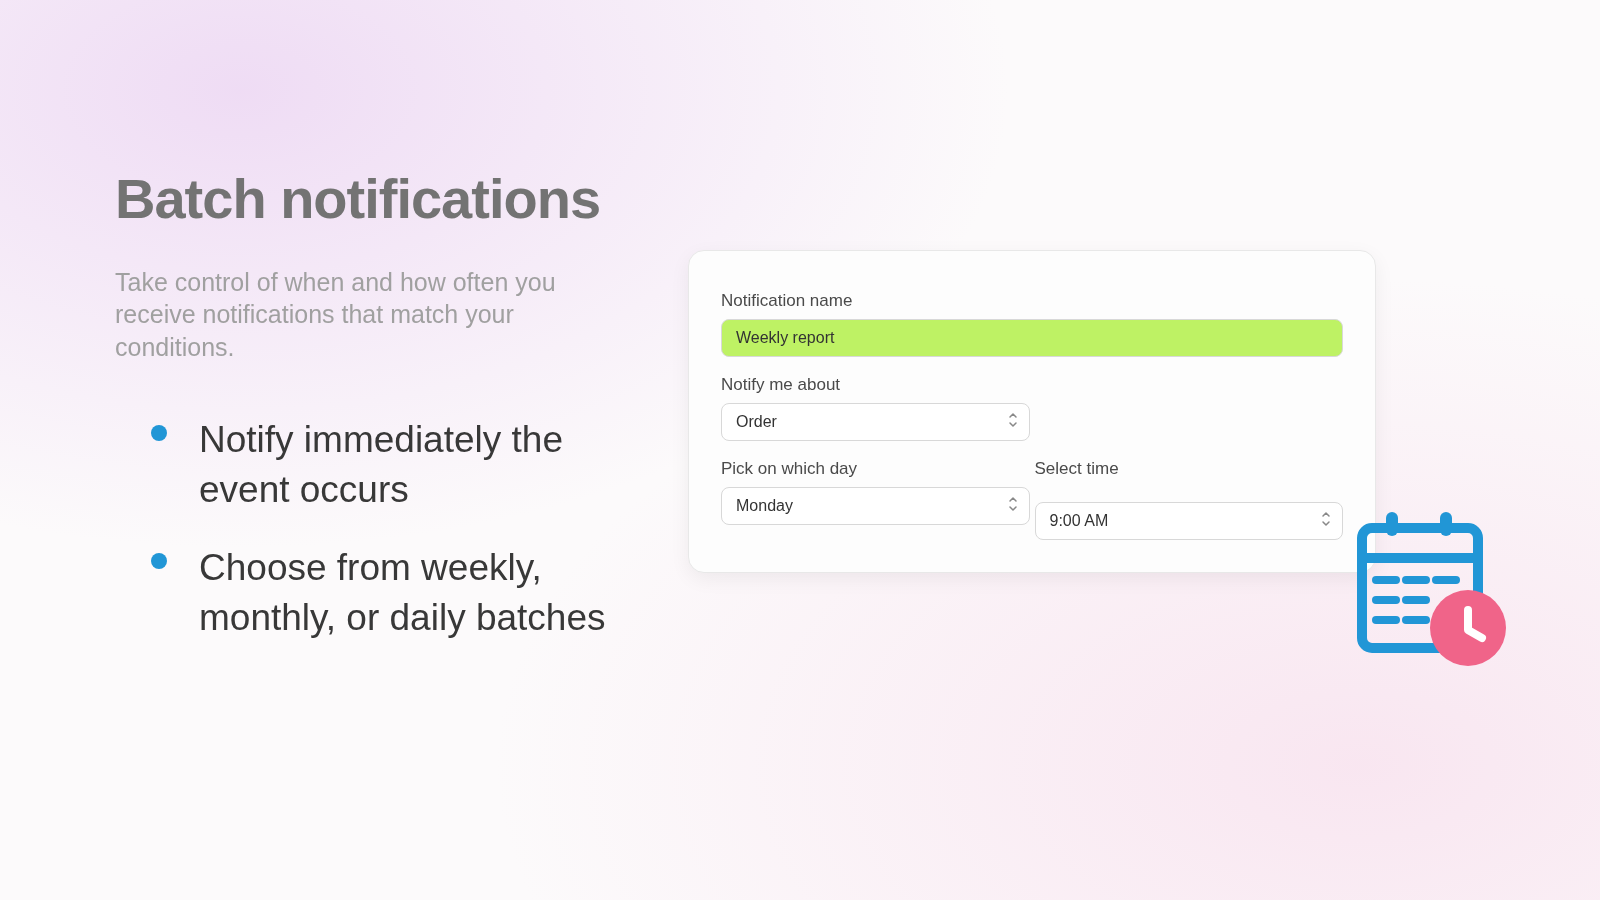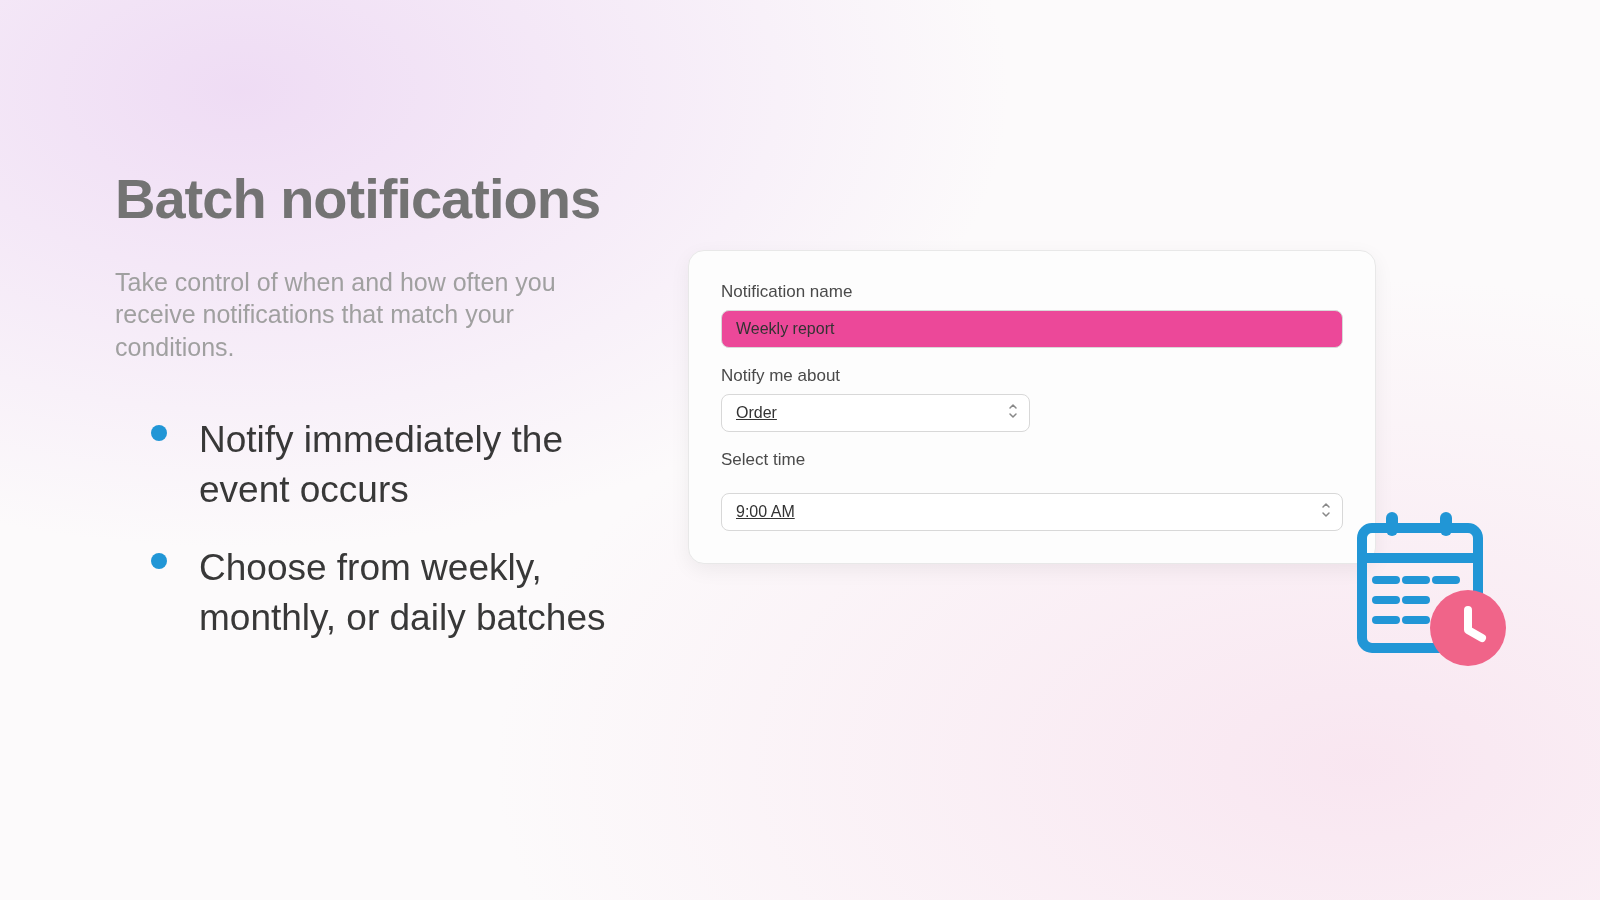--- a/index.html
+++ b/index.html
@@ -61,38 +61,38 @@
       border-radius: 50%;
     }
     .form-card {
       position: absolute;
       left: 688px;
       top: 250px;
       width: 688px;
       background: #fdfdfd;
       border: 1px solid #e8e8e8;
       border-radius: 16px;
-      padding: 31px 32px 32px 32px;
+      padding: 40px 32px 32px 32px;
       box-shadow: 0 6px 20px rgba(0,0,0,0.06);
     }
     .form-label {
       font-size: 17px;
       color: #4a4a4a;
       margin-bottom: 8px;
       display: block;
     }
     .text-input {
       width: 100%;
       height: 38px;
       border: 1px solid #d8d8d8;
       border-radius: 8px;
       padding: 0 14px;
       font-size: 16px;
       color: #333;
-      background: #ec4899;
+      background: #bef264;
       margin-bottom: 18px;
     }
     .row {
       display: flex;
       gap: 5px;
     }
     .col {
       flex: 1;
     }
     .select-wrap {
@@ -104,21 +104,20 @@
       height: 38px;
       border: 1px solid #d8d8d8;
       border-radius: 8px;
       padding: 0 34px 0 14px;
       font-size: 16px;
       color: #333;
       background: #fff;
       display: flex;
       align-items: center;
       cursor: pointer;
-      text-decoration: underline;
     }
     .select-chevrons {
       position: absolute;
       right: 12px;
       top: 50%;
       transform: translateY(-50%);
       pointer-events: none;
     }
     .calendar-icon {
       position: absolute;
@@ -159,20 +158,34 @@
         </span>
       </div>
     </div>
     <div class="col">
       <label class="form-label">&nbsp;</label>
     </div>
   </div>
 
   <div class="row">
     <div class="col">
+      <label class="form-label">Pick on which day</label>
+      <div class="select-wrap" style="margin-bottom:0;">
+        <div class="select-input">
+          <span>Monday</span>
+        </div>
+        <span class="select-chevrons">
+          <svg width="10" height="16" viewBox="0 0 10 16" fill="none">
+              <path d="M2 5L5 2L8 5" stroke="#888" stroke-width="1.5" stroke-linecap="round" stroke-linejoin="round"></path>
+              <path d="M2 11L5 14L8 11" stroke="#888" stroke-width="1.5" stroke-linecap="round" stroke-linejoin="round"></path>
+            </svg>
+        </span>
+      </div>
+    </div>
+    <div class="col">
       <label class="form-label">Select time</label>
       <div class="select-wrap" style="margin-bottom:0;margin-top:23px;">
         <div class="select-input">
           <span>9:00 AM</span>
         </div>
         <span class="select-chevrons">
           <svg width="10" height="16" viewBox="0 0 10 16" fill="none">
               <path d="M2 5L5 2L8 5" stroke="#888" stroke-width="1.5" stroke-linecap="round" stroke-linejoin="round"></path>
               <path d="M2 11L5 14L8 11" stroke="#888" stroke-width="1.5" stroke-linecap="round" stroke-linejoin="round"></path>
             </svg>

